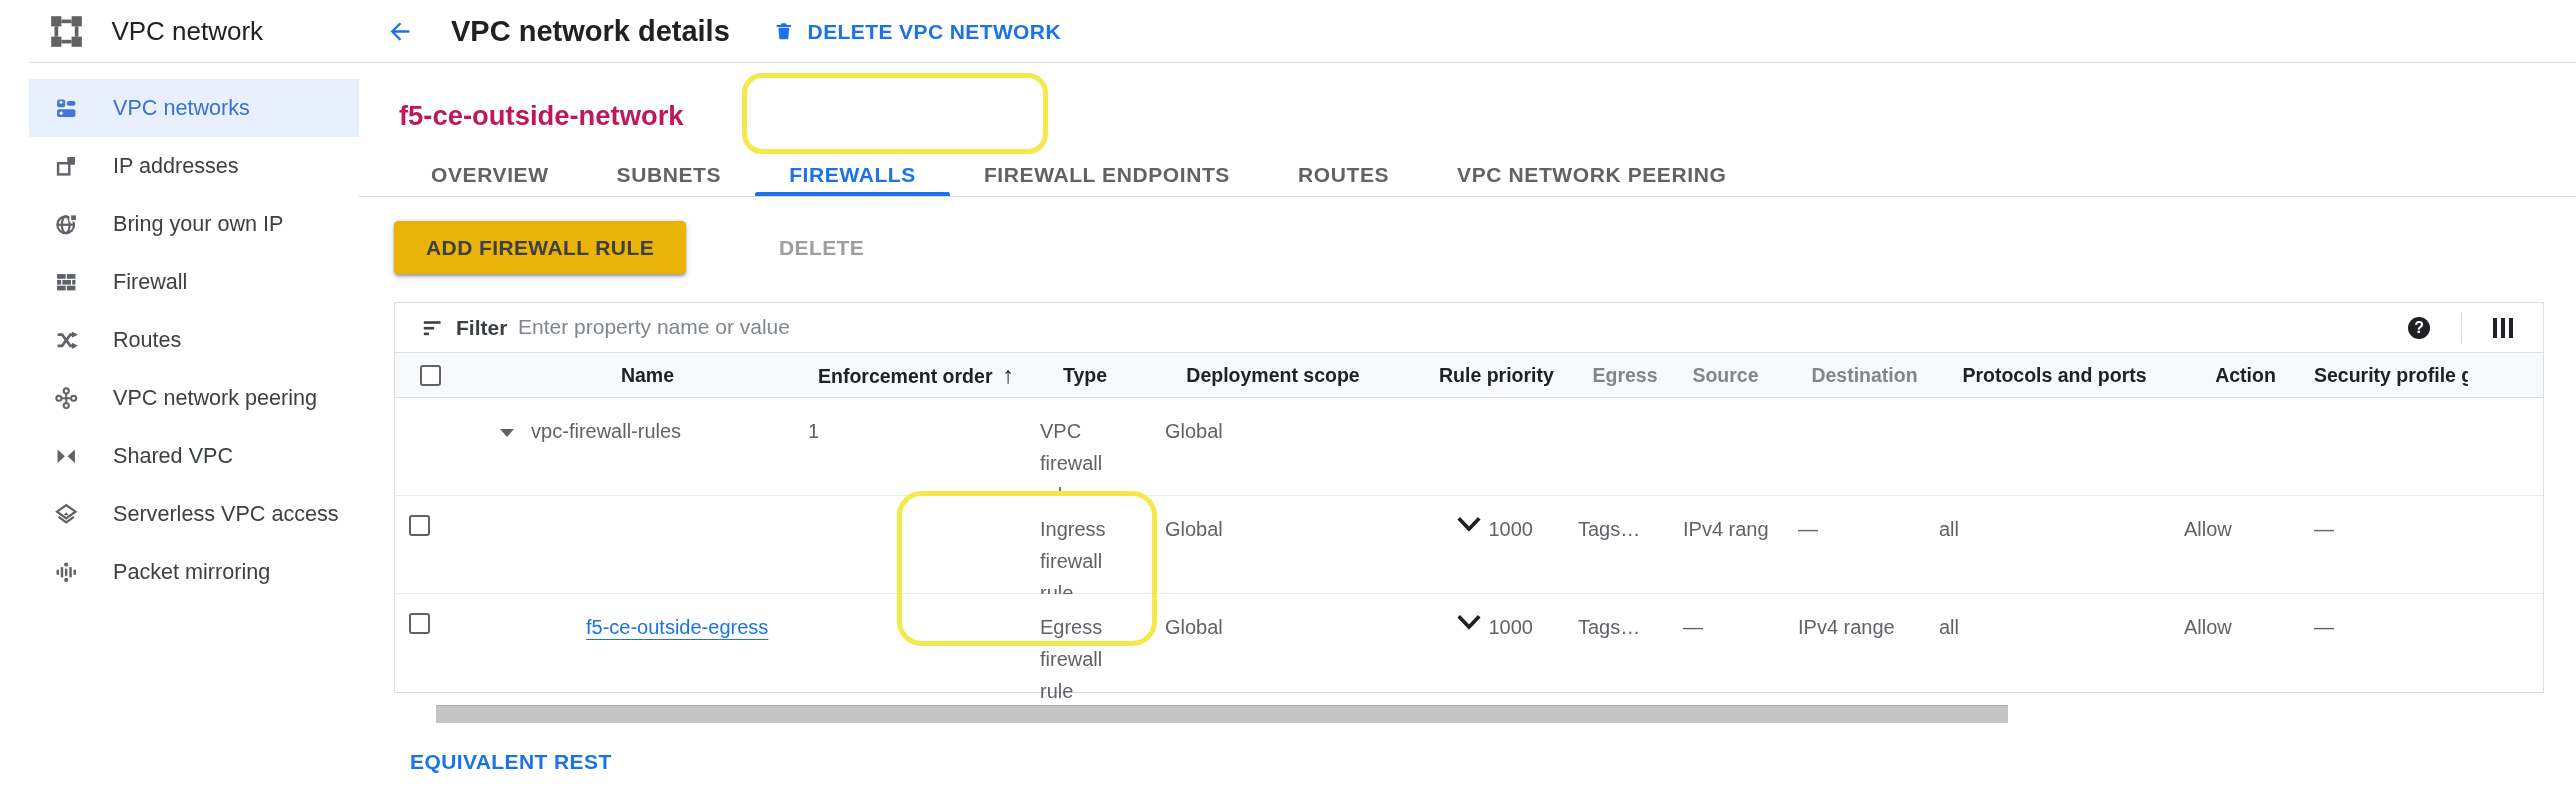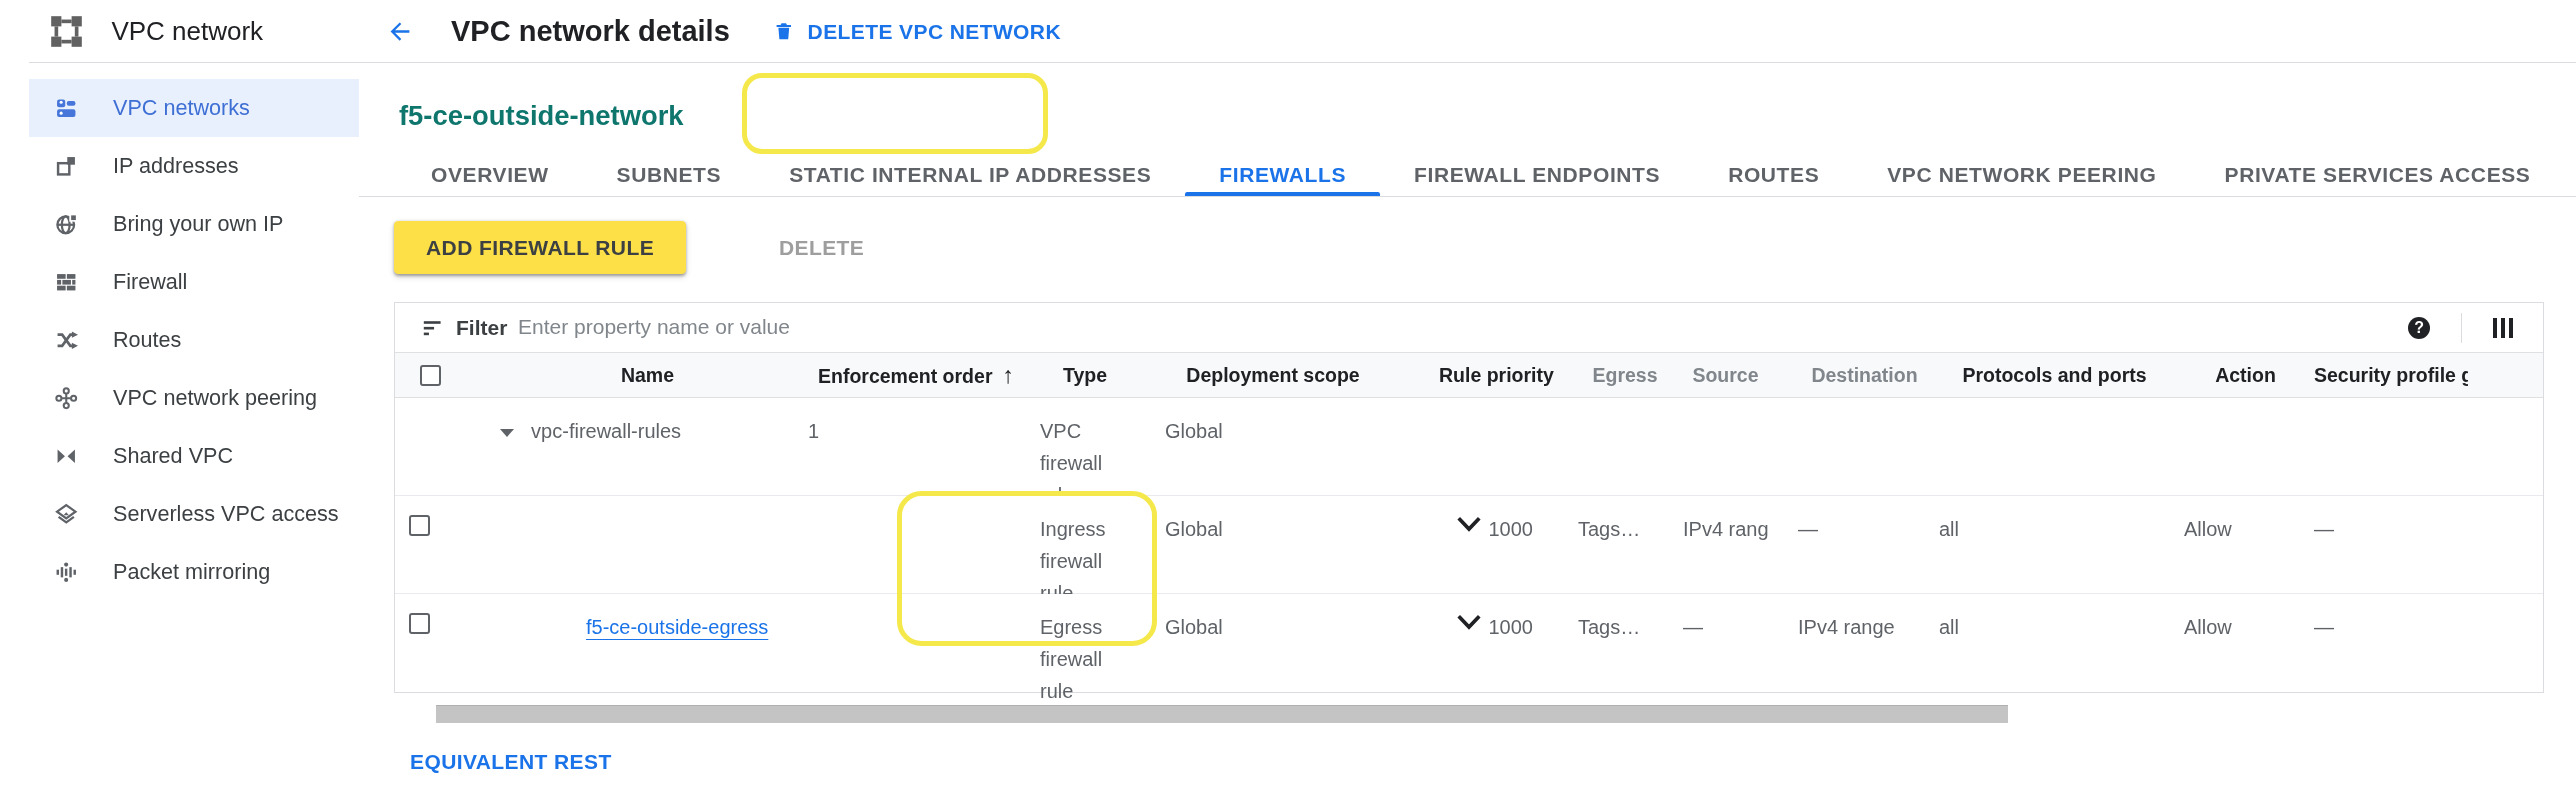--- a/index.html
+++ b/index.html
@@ -30,32 +30,32 @@
   .page-header { position:relative; height:63px; border-bottom:0.7px solid #dadce0; }
   .back-btn { position:absolute; left:27.4px; top:18px; width:27.4px; height:27.4px; cursor:pointer; }
   .page-title { position:absolute; left:92px; top:0; line-height:62px;
     font-size:29px; color:#202124; white-space:nowrap;text-align:right; }
   .delete-vpc { position:absolute; left:414px; top:0; height:63px;
     display:flex; align-items:center; cursor:pointer; }
   .delete-vpc svg { width:21.6px; height:24.5px; }
   .delete-vpc .dlabel { margin-left:13px; font-size:21px; font-weight:bold;
     color:#1a73e8; letter-spacing:0.4px; white-space:nowrap; }
 
-  .network-name { position:absolute; left:40px; top:100px; font-size:27.4px; color:#0f766e; }
+  .network-name { position:absolute; left:40px; top:100px; font-size:27.4px; color:#be185d; }
 
   .tabs { position:absolute; left:0; top:152px; width:100%; height:45px;
     border-bottom:0.7px solid #dadce0; display:flex; padding-left:38px; }
   .tab { position:relative; padding:0 34px; line-height:45px; font-size:21px;
     font-weight:bold; letter-spacing:0.6px; color:#5f6368; white-space:nowrap; cursor:pointer; }
   .tab.active { color:#1a73e8; }
   .tab.active::after { content:""; position:absolute; left:0; right:0; bottom:0;
     height:4.3px; background:#1a73e8; border-radius:2.2px 2.2px 0 0; }
 
   .add-btn { position:absolute; left:35px; top:221px; height:53px; padding:0 32px;
-    background:#fde047; border:none; border-radius:4.3px; line-height:53px;
+    background:#eab308; border:none; border-radius:4.3px; line-height:53px;
     box-shadow:0 1.4px 2.9px rgba(0,0,0,0.3), 0 2.2px 6.5px rgba(0,0,0,0.15);
     font-family:"Liberation Sans",sans-serif; font-size:21px; font-weight:bold;
     color:#3c4043; letter-spacing:0.4px; cursor:pointer; white-space:nowrap; }
   .delete-disabled { position:absolute; left:420px; top:221px; line-height:53px;
     font-size:21px; font-weight:bold; color:#9e9e9e; letter-spacing:0.4px; }
 
   
   .table-card { position:absolute; left:35px; top:302px; width:2150px;
     background:#fff; border:0.7px solid #dadce0; }
   .filter-row { position:relative; height:50px; border-bottom:0.7px solid #e0e0e0; }
@@ -265,26 +265,24 @@
         </svg>
         <span class="dlabel">DELETE VPC NETWORK</span>
       </div>
     </div>
 
     <h2 class="network-name">f5-ce-outside-network</h2>
 
     <div class="tabs">
       <div class="tab">OVERVIEW</div>
       <div class="tab">SUBNETS</div>
-      <div class="tab">STATIC INTERNAL IP ADDRESSES</div>
       <div class="tab active">FIREWALLS</div>
       <div class="tab">FIREWALL ENDPOINTS</div>
       <div class="tab">ROUTES</div>
       <div class="tab">VPC NETWORK PEERING</div>
-      <div class="tab">PRIVATE SERVICES ACCESS</div>
     </div>
 
     <button class="add-btn">ADD FIREWALL RULE</button>
     <span class="delete-disabled">DELETE</span>
 
     <section class="table-card">
 
       <div class="filter-row">
         <svg class="filter-icon" viewBox="0 0 24 24">
           <g fill="#3c4043">

